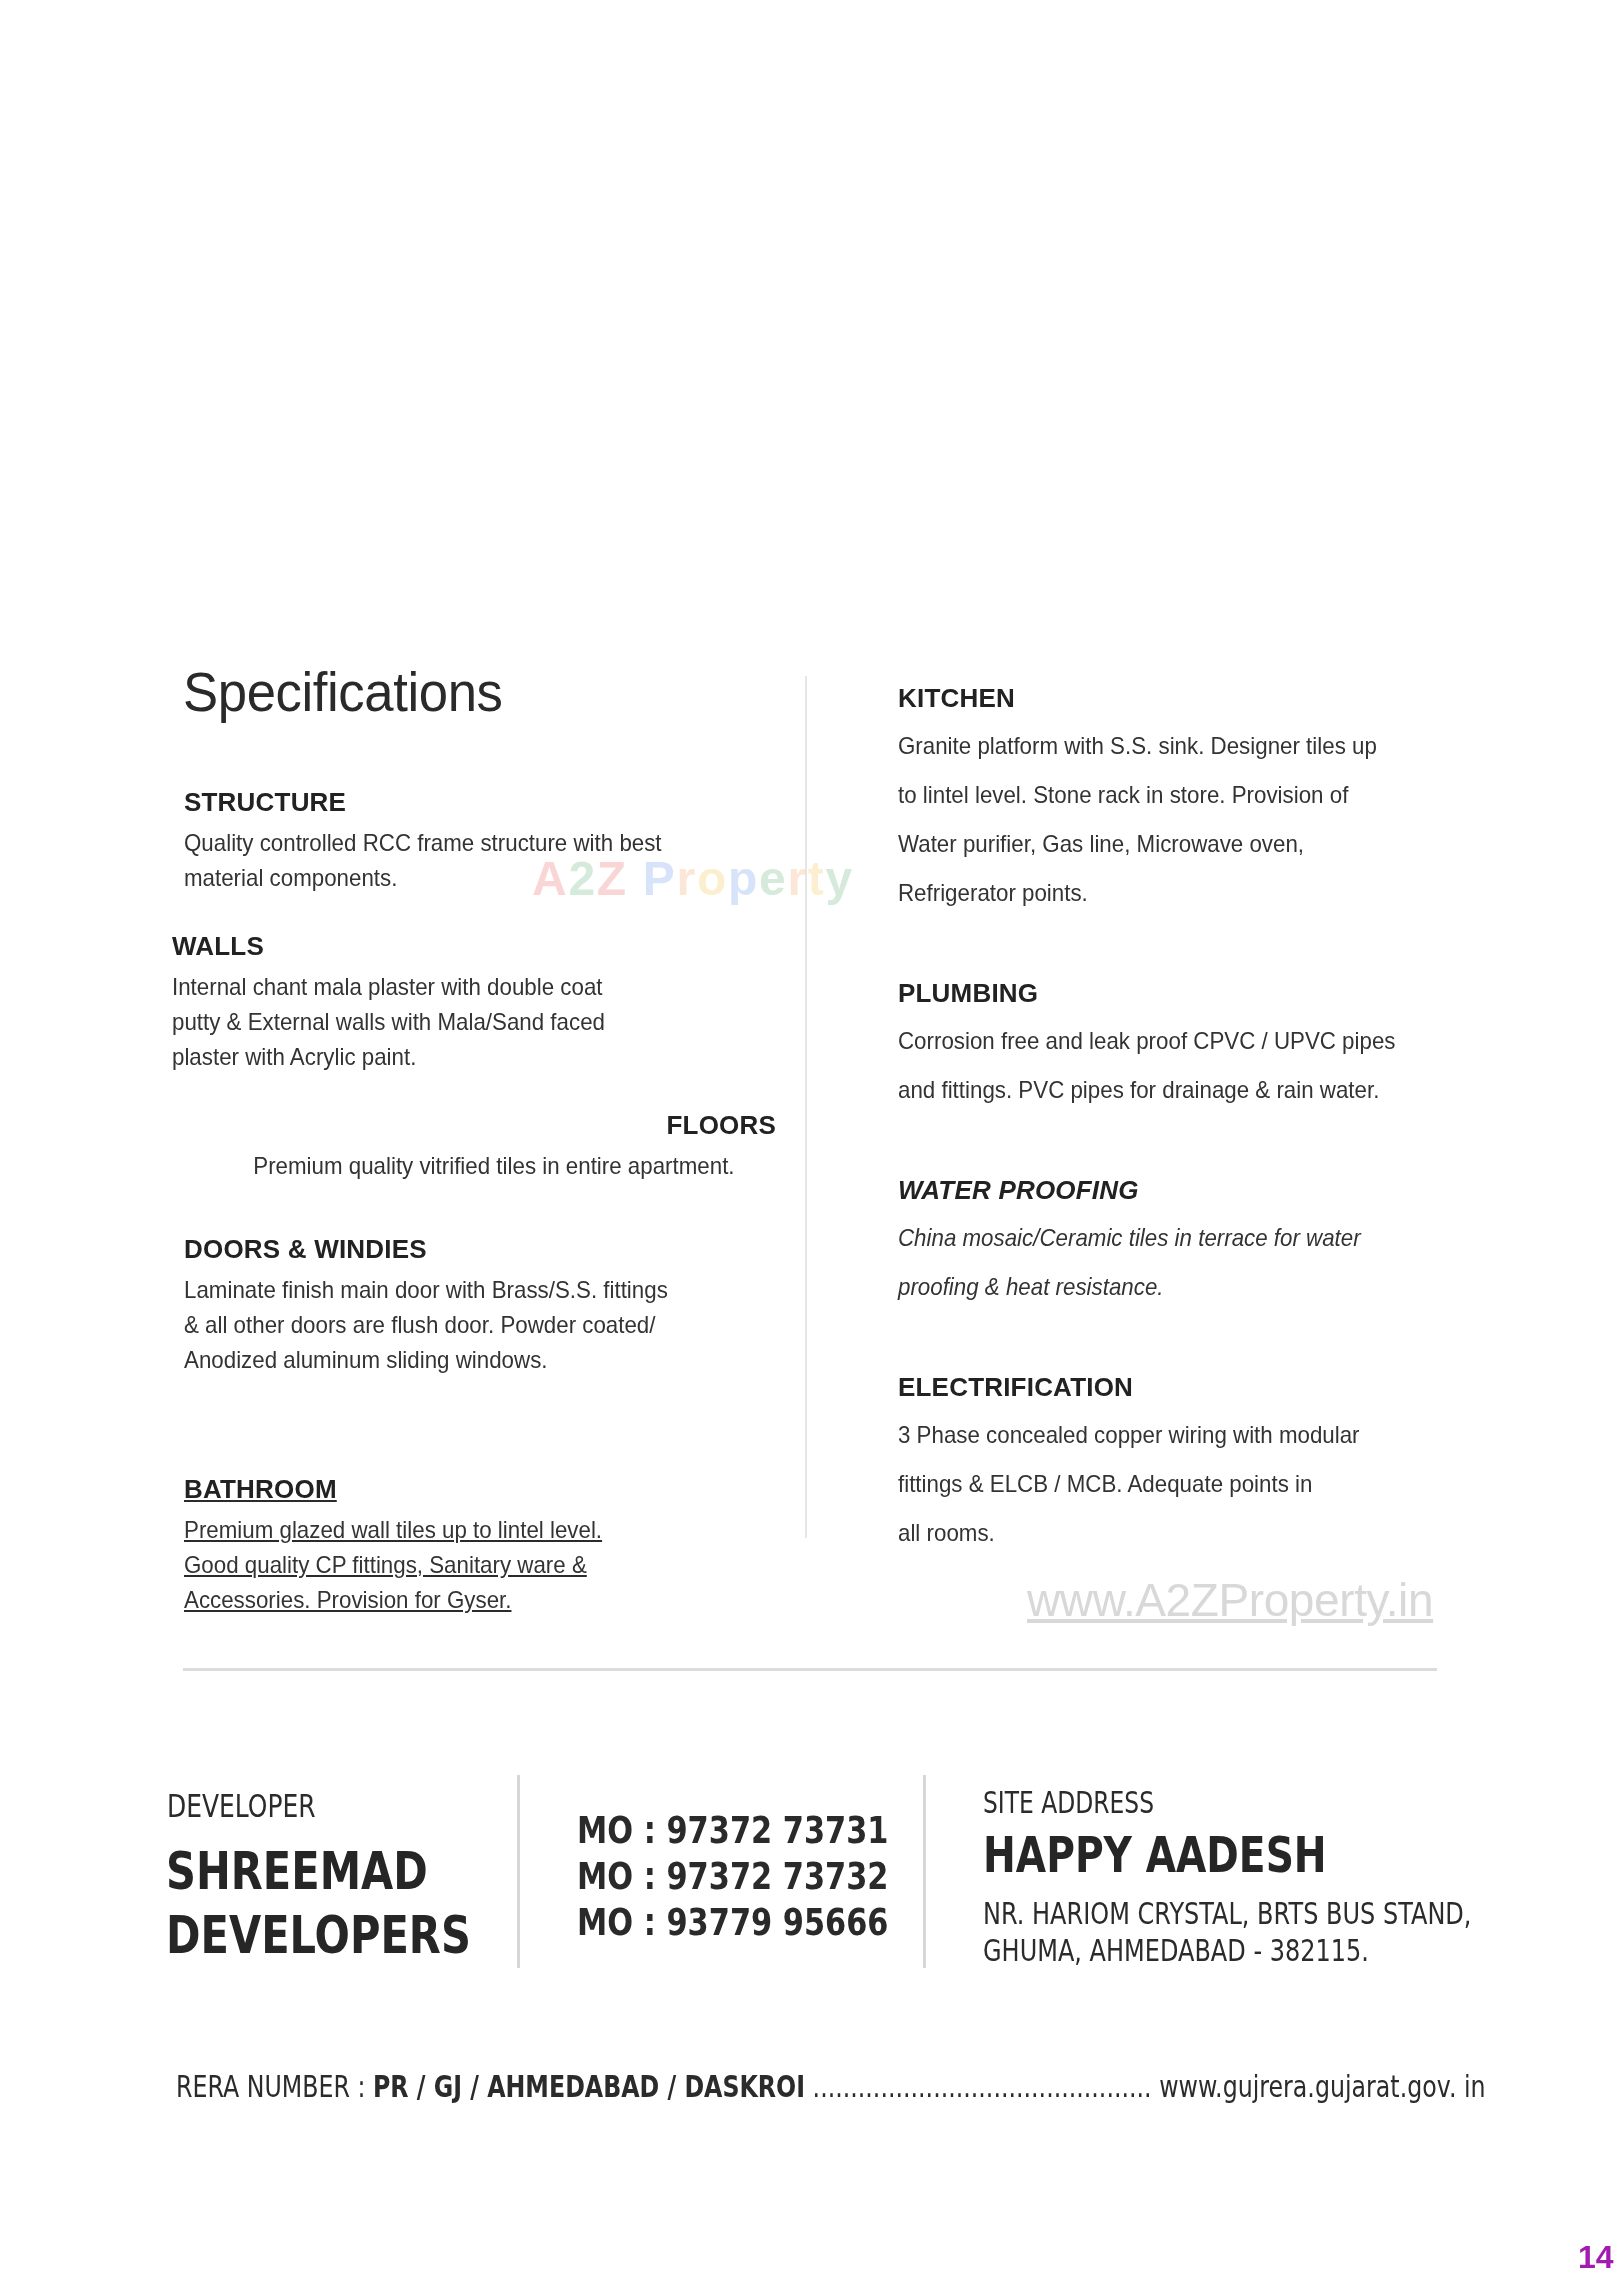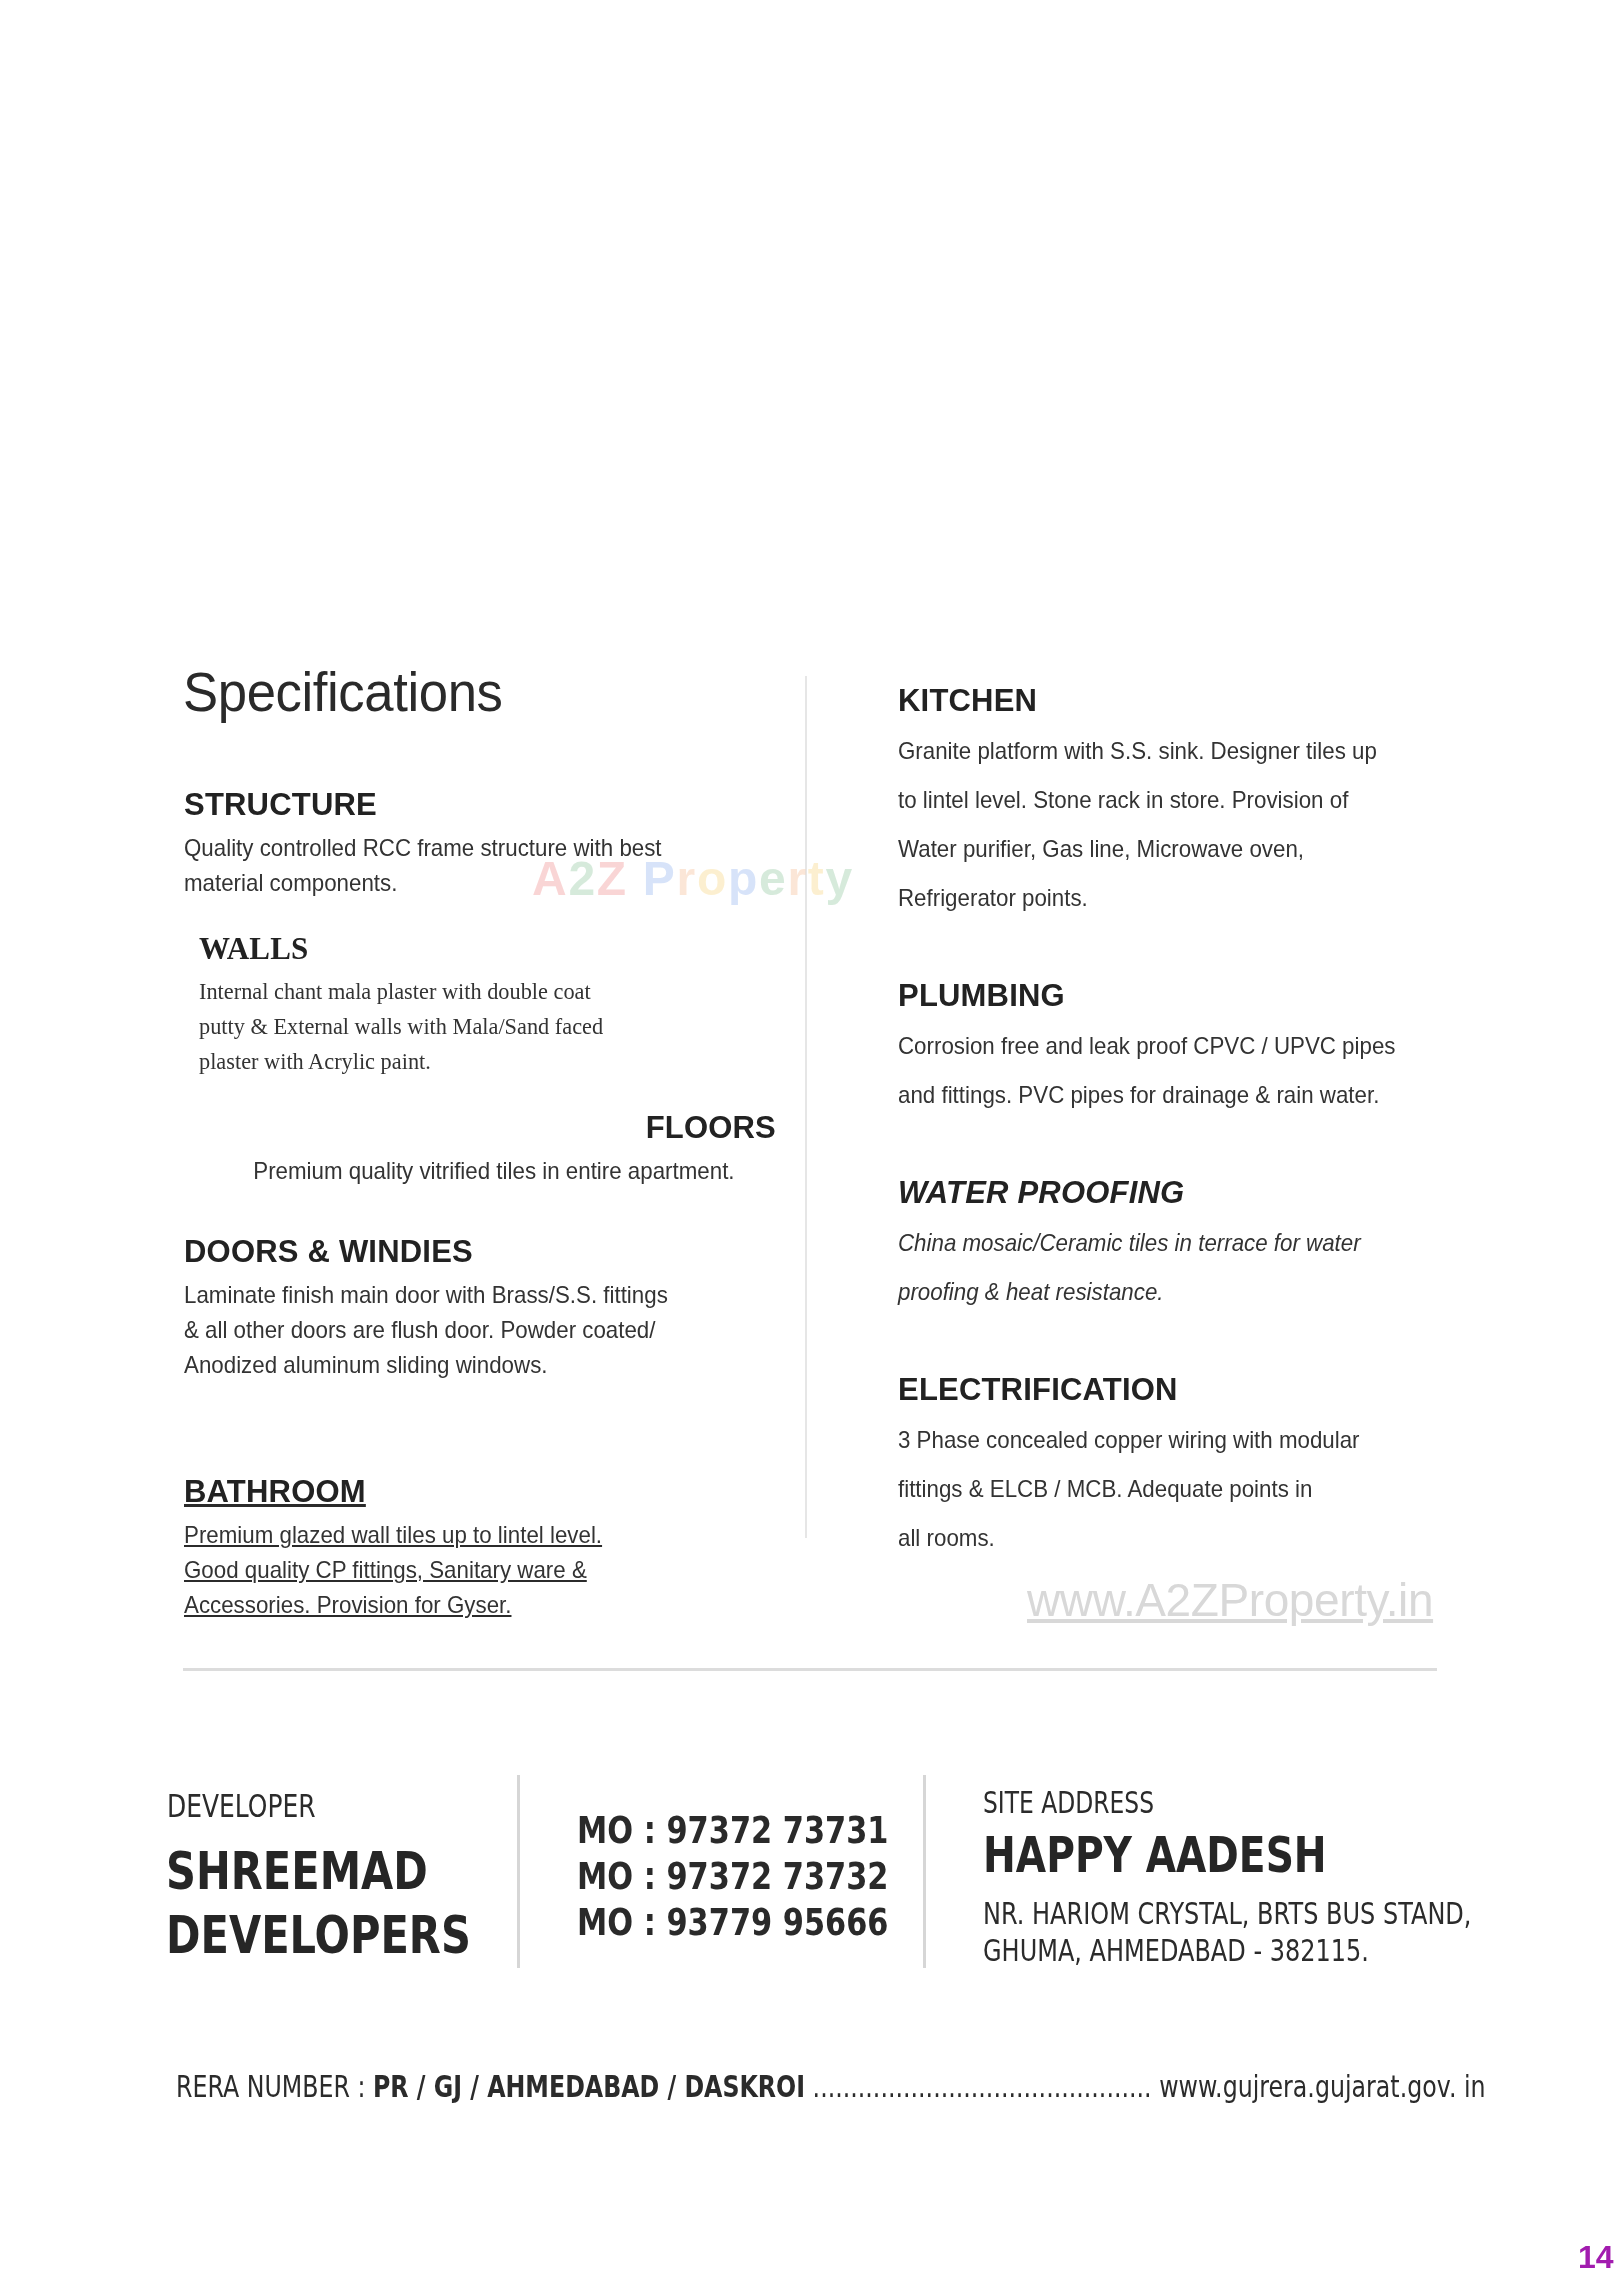--- a/index.html
+++ b/index.html
@@ -27,21 +27,21 @@
       letter-spacing: -0.4px;
       line-height: 1;
       transform: scaleX(0.94);
       transform-origin: left top;
     }
 
     
     .spec-section { position: absolute; width: 592px; }
     .spec-heading {
       font-weight: 700;
-      font-size: 31px;
+      font-size: 26px;
       color: #222;
       line-height: 1;
       letter-spacing: 0.2px;
       margin: 0 0 10px 0;
     }
     .left-col .spec-body {
       font-size: 24px;
       line-height: 35px;
       color: #333;
       transform: scaleX(0.93);
@@ -201,21 +201,21 @@
 <body>
 
 <div class="abs spec-title">Specifications</div>
 
 <div class="left-col">
   <div class="spec-section" style="left:184px; top:789px;">
     <div class="spec-heading">STRUCTURE</div>
     <div class="spec-body">Quality controlled RCC frame structure with best
 material components.</div>
   </div>
-  <div class="spec-section" style="left:199px; top:933px;font-family:Liberation Serif, serif;">
+  <div class="spec-section" style="left:172px; top:933px;">
     <div class="spec-heading">WALLS</div>
     <div class="spec-body">Internal chant mala plaster with double coat
 putty &amp; External walls with Mala/Sand faced
 plaster with Acrylic paint.</div>
   </div>
   <div class="spec-section" style="left:184px; top:1112px;text-align:right;">
     <div class="spec-heading">FLOORS</div>
     <div class="spec-body">Premium quality vitrified tiles in entire apartment.</div>
   </div>
   <div class="spec-section" style="left:184px; top:1220px;margin-top:16px;">

